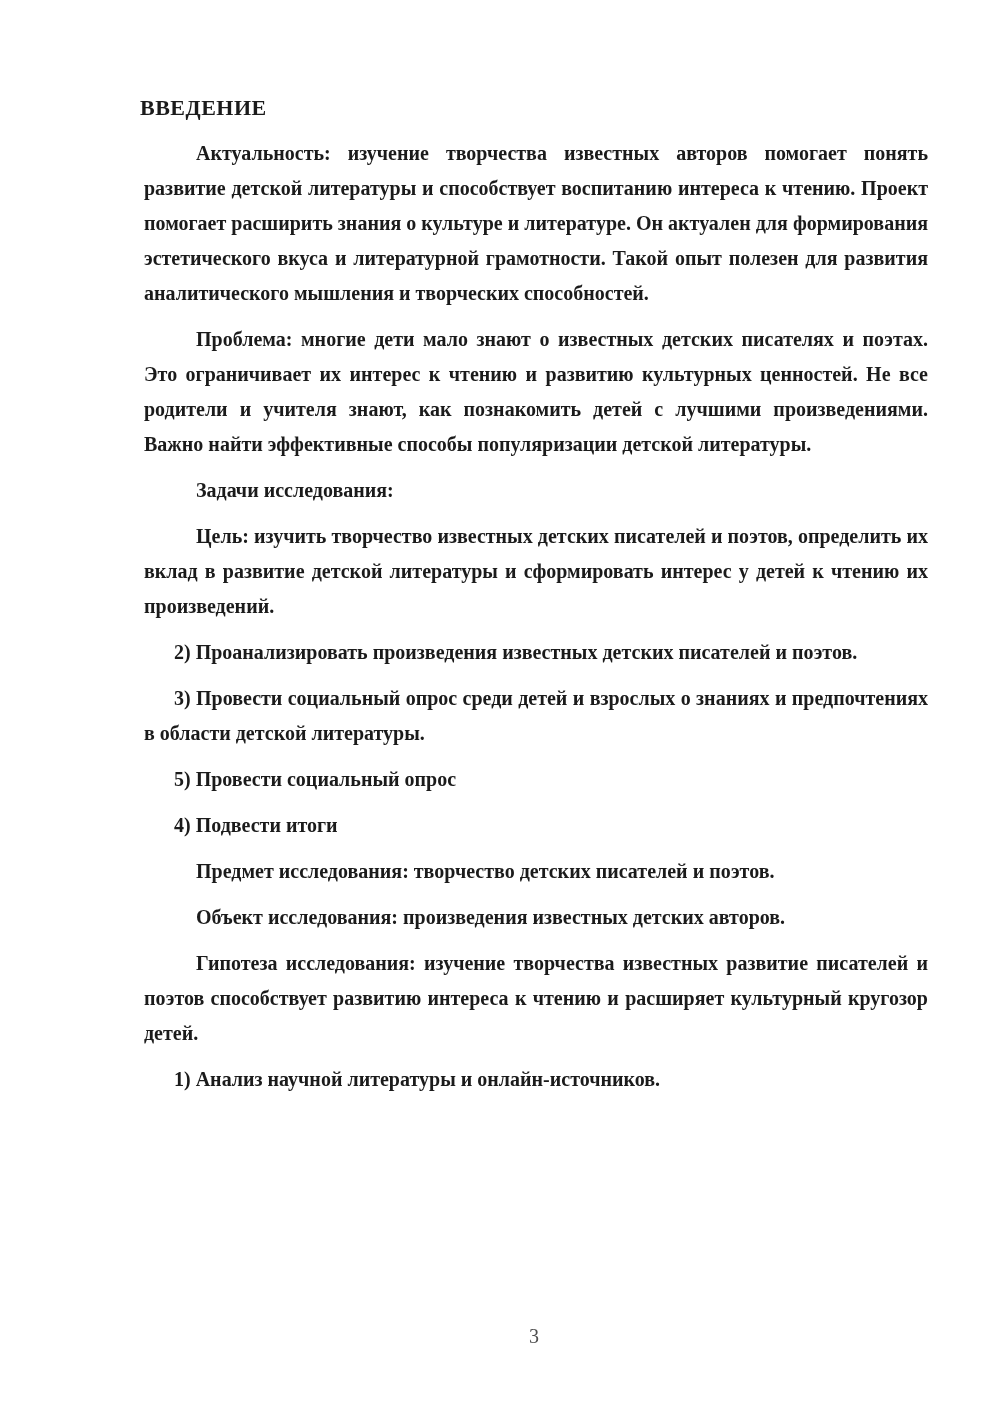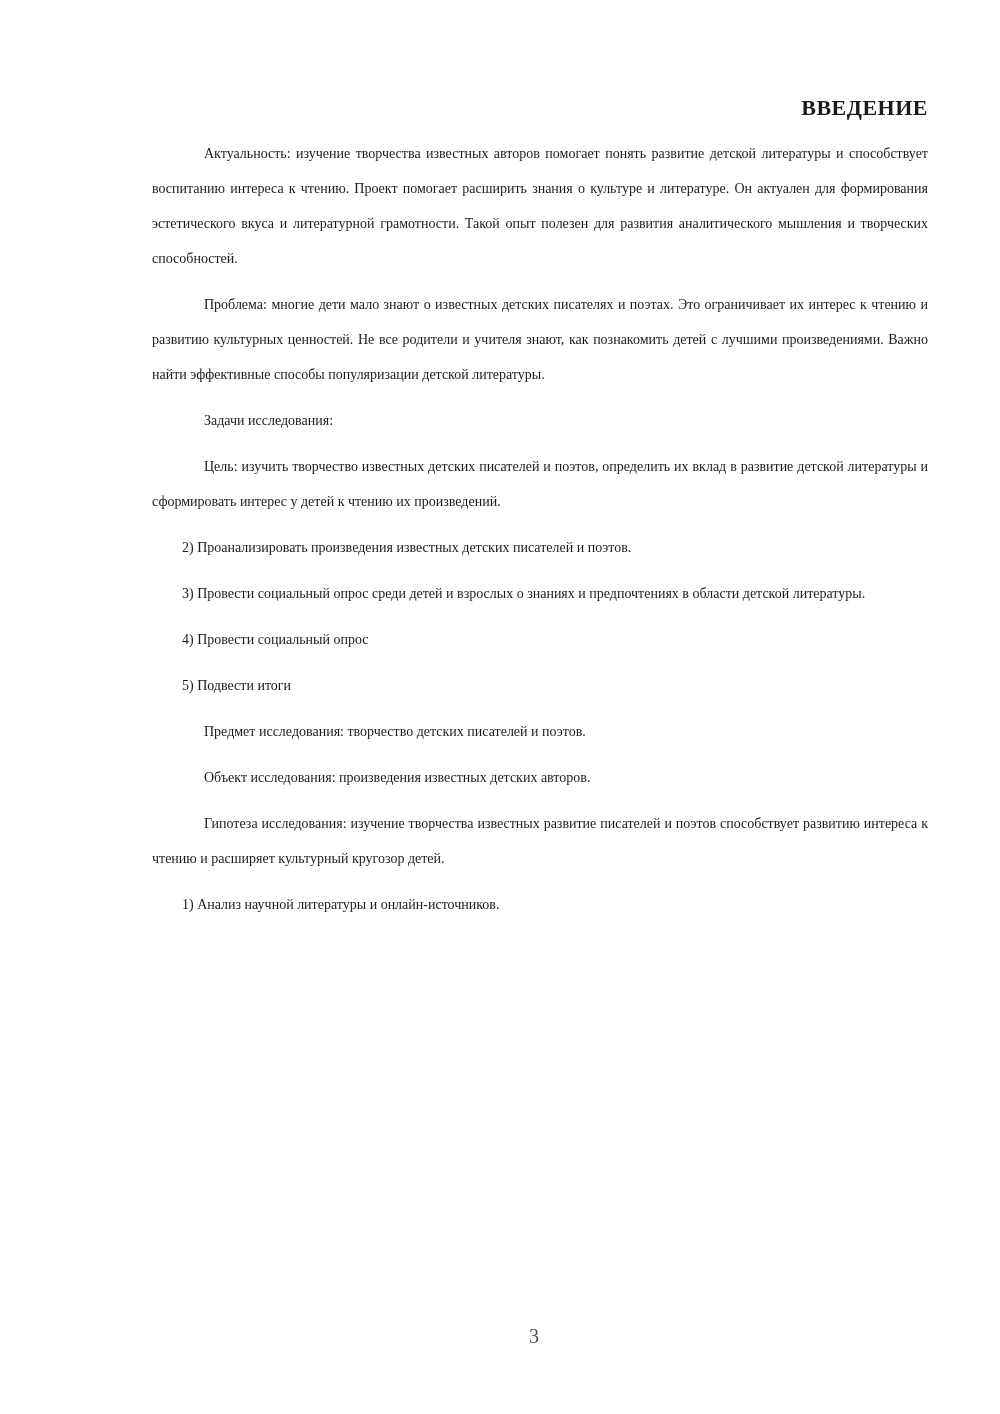--- a/index.html
+++ b/index.html
@@ -17,29 +17,30 @@
     overflow: hidden;
     box-sizing: border-box;
   }
   .content {
     padding: 90px 72px 0 140px;
   }
   .doc-title {
     font-size: 22px;
     font-weight: 700;
     line-height: 35px;
-    text-align: right;
+    text-align: left;
     letter-spacing: 0.5px;
     margin: 0 0 11px 0;
   }
   .para, .list-item {
-    font-size: 14px;
+    font-size: 20px;
     line-height: 35px;
     text-align: justify;
-    margin: 0 0 11px 12px;
+    margin: 0 0 11px 4px;
+    font-weight: bold;
   }
   .para {
     text-indent: 52px;
   }
   .list-item {
     text-indent: 30px;
   }
   .page-number {
     position: absolute;
     top: 1322px;
@@ -58,22 +59,22 @@
   <div class="content">
     <h1 class="doc-title">ВВЕДЕНИЕ</h1>
 
     <p class="para">Актуальность: изучение творчества известных авторов помогает понять развитие детской литературы и способствует воспитанию интереса к чтению. Проект помогает расширить знания о культуре и литературе. Он актуален для формирования эстетического вкуса и литературной грамотности. Такой опыт полезен для развития аналитического мышления и творческих способностей.</p>
     <p class="para">Проблема: многие дети мало знают о известных детских писателях и поэтах. Это ограничивает их интерес к чтению и развитию культурных ценностей. Не все родители и учителя знают, как познакомить детей с лучшими произведениями. Важно найти эффективные способы популяризации детской литературы.</p>
     <p class="para">Задачи исследования:</p>
     <p class="para">Цель: изучить творчество известных детских писателей и поэтов, определить их вклад в развитие детской литературы и сформировать интерес у детей к чтению их произведений.</p>
 
     <p class="list-item">2) Проанализировать произведения известных детских писателей и поэтов.</p>
     <p class="list-item">3) Провести социальный опрос среди детей и взрослых о знаниях и предпочтениях в области детской литературы.</p>
-    <p class="list-item">4) Провести социальный опрос</p>
-    <p class="list-item">5) Подвести итоги</p>
+    <p class="list-item">5) Провести социальный опрос</p>
+    <p class="list-item">4) Подвести итоги</p>
 
     <p class="para">Предмет исследования: творчество детских писателей и поэтов.</p>
     <p class="para">Объект исследования: произведения известных детских авторов.</p>
     <p class="para">Гипотеза исследования: изучение творчества известных развитие писателей и поэтов способствует развитию интереса к чтению и расширяет культурный кругозор детей.</p>
 
     <p class="list-item">1) Анализ научной литературы и онлайн-источников.</p>
   </div>
 
   <div class="page-number">3</div>
 </main>

